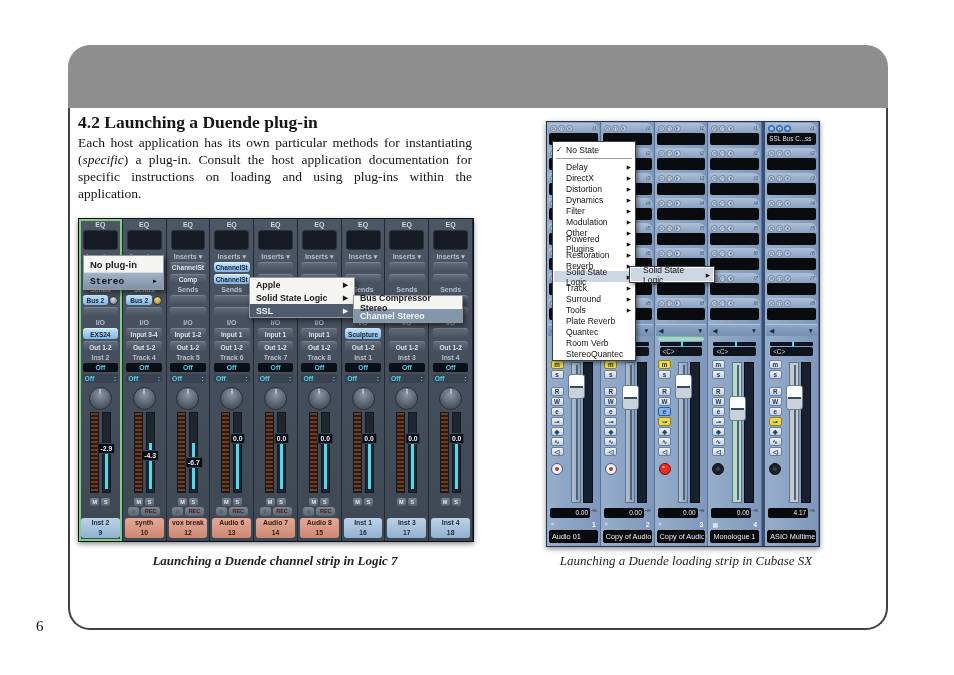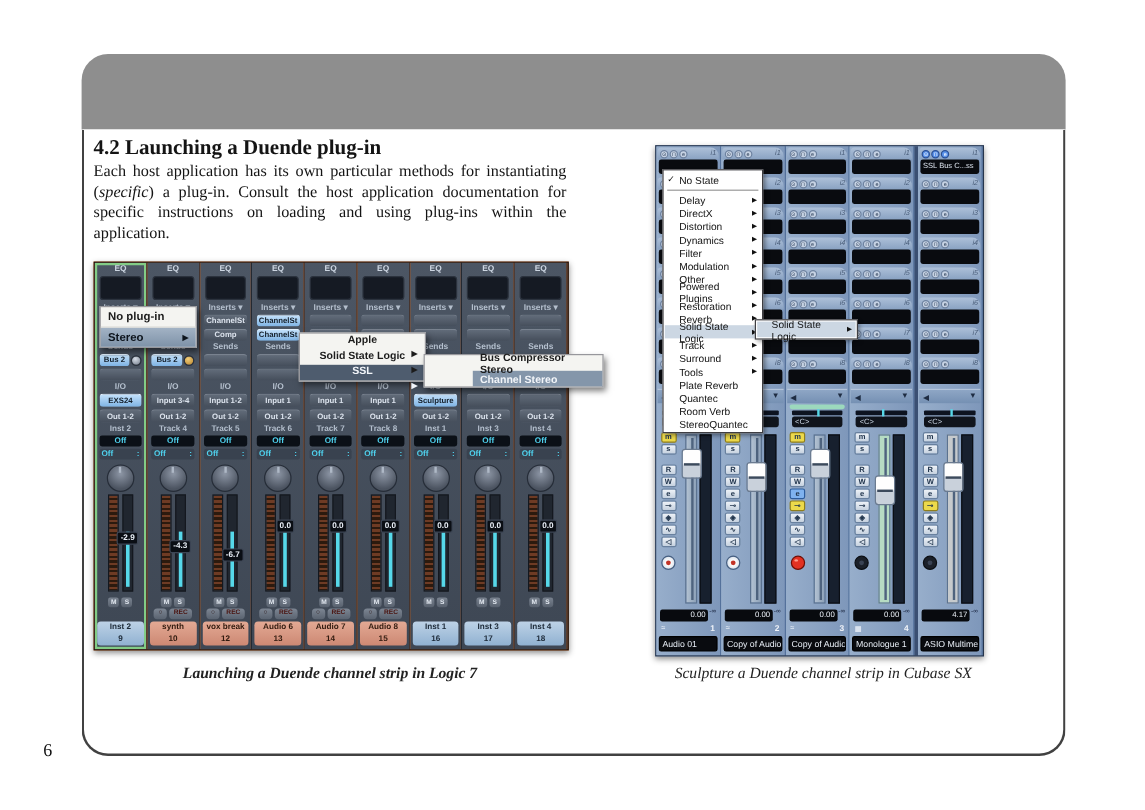--- a/index.html
+++ b/index.html
@@ -50,26 +50,26 @@
   .ltab{width:100%;height:20px;margin:1px 0 3px;border-radius:3px;text-align:center;font-size:6.8px;font-weight:bold;line-height:10px;box-sizing:border-box;}
   .ltab.tab-blue{background:linear-gradient(#bdd2e6,#90b1d1);color:#1b2836;}
   .ltab.tab-salmon{background:linear-gradient(#e3a994,#cc8873);color:#301a0e;}
 
   
   .lmenu{position:absolute;background:#f4f4f1;border:1px solid #97979c;box-shadow:2px 3px 5px rgba(0,0,0,.5);color:#1c1c1c;font-weight:bold;}
   .mrow{display:flex;align-items:center;padding:0 6px;gap:3px;}
   .mrow .arr{margin-left:auto;font-size:6.5px;}
   .m1{left:4px;top:36px;width:79px;font-size:9.5px;z-index:5;}
   .m1 .mrow{height:16px;}
-  .m1 .mrow + .mrow{border-top:1px solid #dcdcd8;}
+  .m1 .mrow + .mrow{border-top:1px solid #dcdcd8;font-family:Liberation Mono, monospace;}
   .m2{left:84px;top:54px;width:86px;font-size:9px;z-index:6;}
   .m2 .mrow{height:15px;}
   .m3{left:170px;top:58px;width:104px;font-size:8.8px;z-index:7;}
-  .m3 .mrow{height:13px;flex-direction:column;}
-  .m4{left:274px;top:76px;width:108px;font-size:8.8px;z-index:8;padding-left:40px;}
+  .m3 .mrow{height:13px;}
+  .m4{left:274px;top:76px;width:108px;font-size:8.8px;z-index:8;}
   .m4 .mrow{height:13px;}
   .mrow.hl-steel{background:linear-gradient(#a3b3c5,#7e92a8);color:#0d141c;}
   .mrow.hl-dark{background:#4e5c6e;color:#f2f5f9;}
   .mrow.hl-mid{background:#8496aa;color:#f2f5f9;}
 
   
   .cubase{position:absolute;left:546px;top:121px;width:272px;height:424px;background:#7d98bc;border:1px solid #26354c;box-shadow:0 2px 5px rgba(0,0,0,.45);}
   .cstrips{display:flex;height:100%;}
   .cstrip{flex:1;height:100%;box-sizing:border-box;background:linear-gradient(90deg,#97aecb,#7e97ba);border-right:1px solid #54719b;display:flex;flex-direction:column;padding:1px;overflow:hidden;}
   .cstrip.master{border-left:3px solid #3a4f72;}
@@ -1216,16 +1216,16 @@
         </div>
     </div>
     <div class="cmenu cm-sub1">
 
     <div class="mrow hl-light">
           <span>Solid State Logic</span>
           <span class="arr" style="margin-left:auto">▶</span>
         </div>
       </div>
   </div>
-  <div class="caption cap2">Sculpture a Duende channel strip in Cubase SX</div>
+  <div class="caption cap2">Launching a Duende loading strip in Cubase SX</div>
 
   <div class="pagenum">6</div>
 </div>
 
 </body></html>

